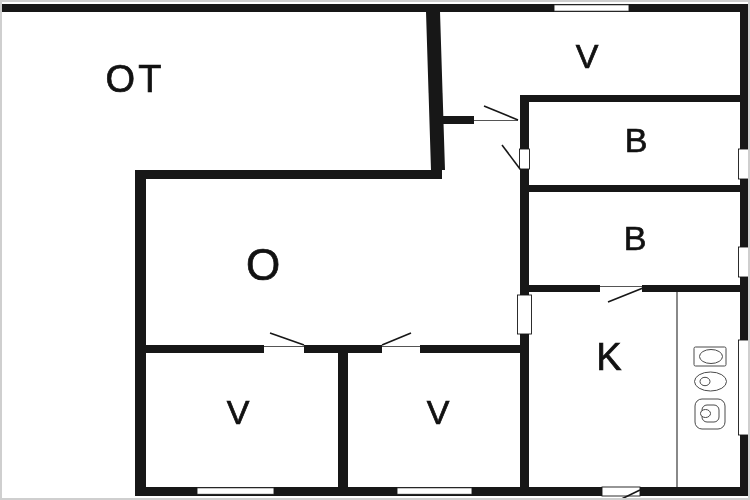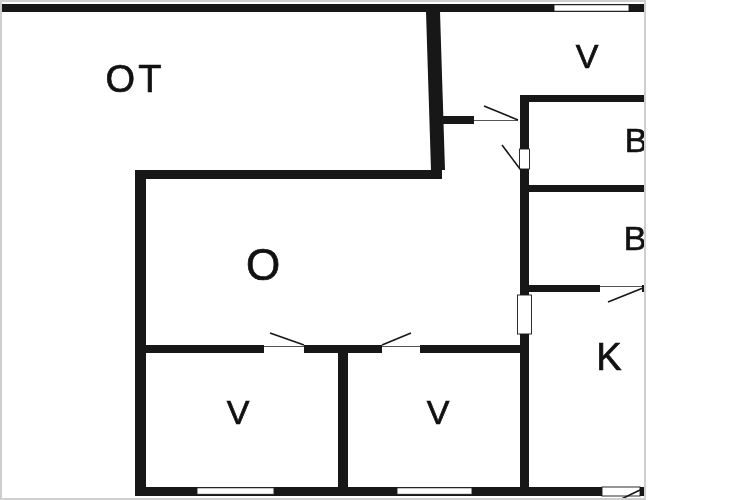--- a/index.html
+++ b/index.html
@@ -1,18 +1,18 @@
 <!DOCTYPE html>
 <html><head>
 <meta charset="utf-8">
 <style>
   html,body{margin:0;padding:0;background:#ffffff;}
   .page{
     position:relative;
-    width:646px;height:500px;
+    width:750px;height:500px;
     background:#ffffff;
     box-sizing:border-box;
     border:2px solid #cfcfcf;
     overflow:hidden;
     font-family:"Liberation Sans", sans-serif;
   }
   svg{display:block;}
   .wall{fill:#171717;stroke:none;}
   .window{fill:#ffffff;stroke:#171717;stroke-width:0.9;}
   .leaf{stroke:#171717;stroke-width:1.6;fill:none;}

